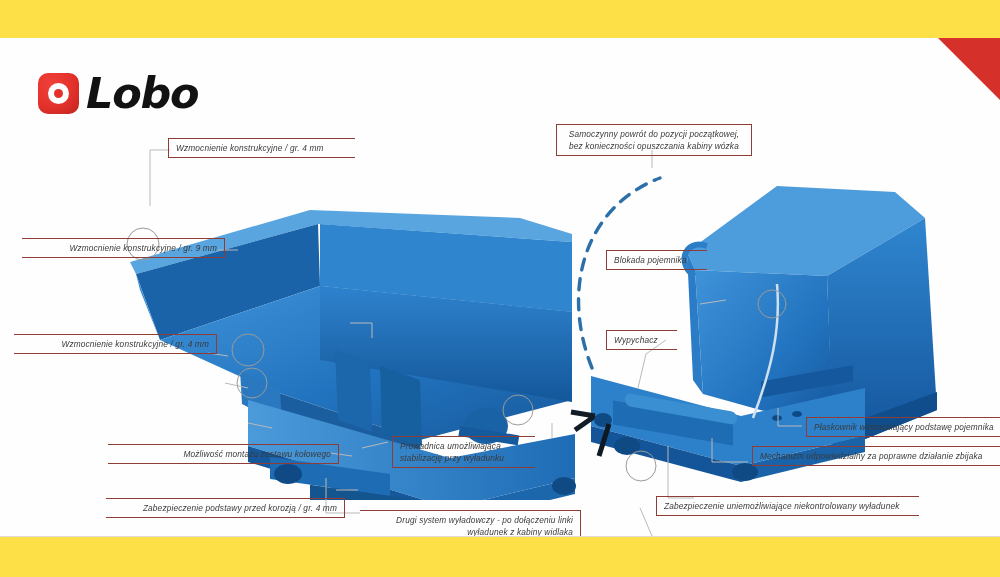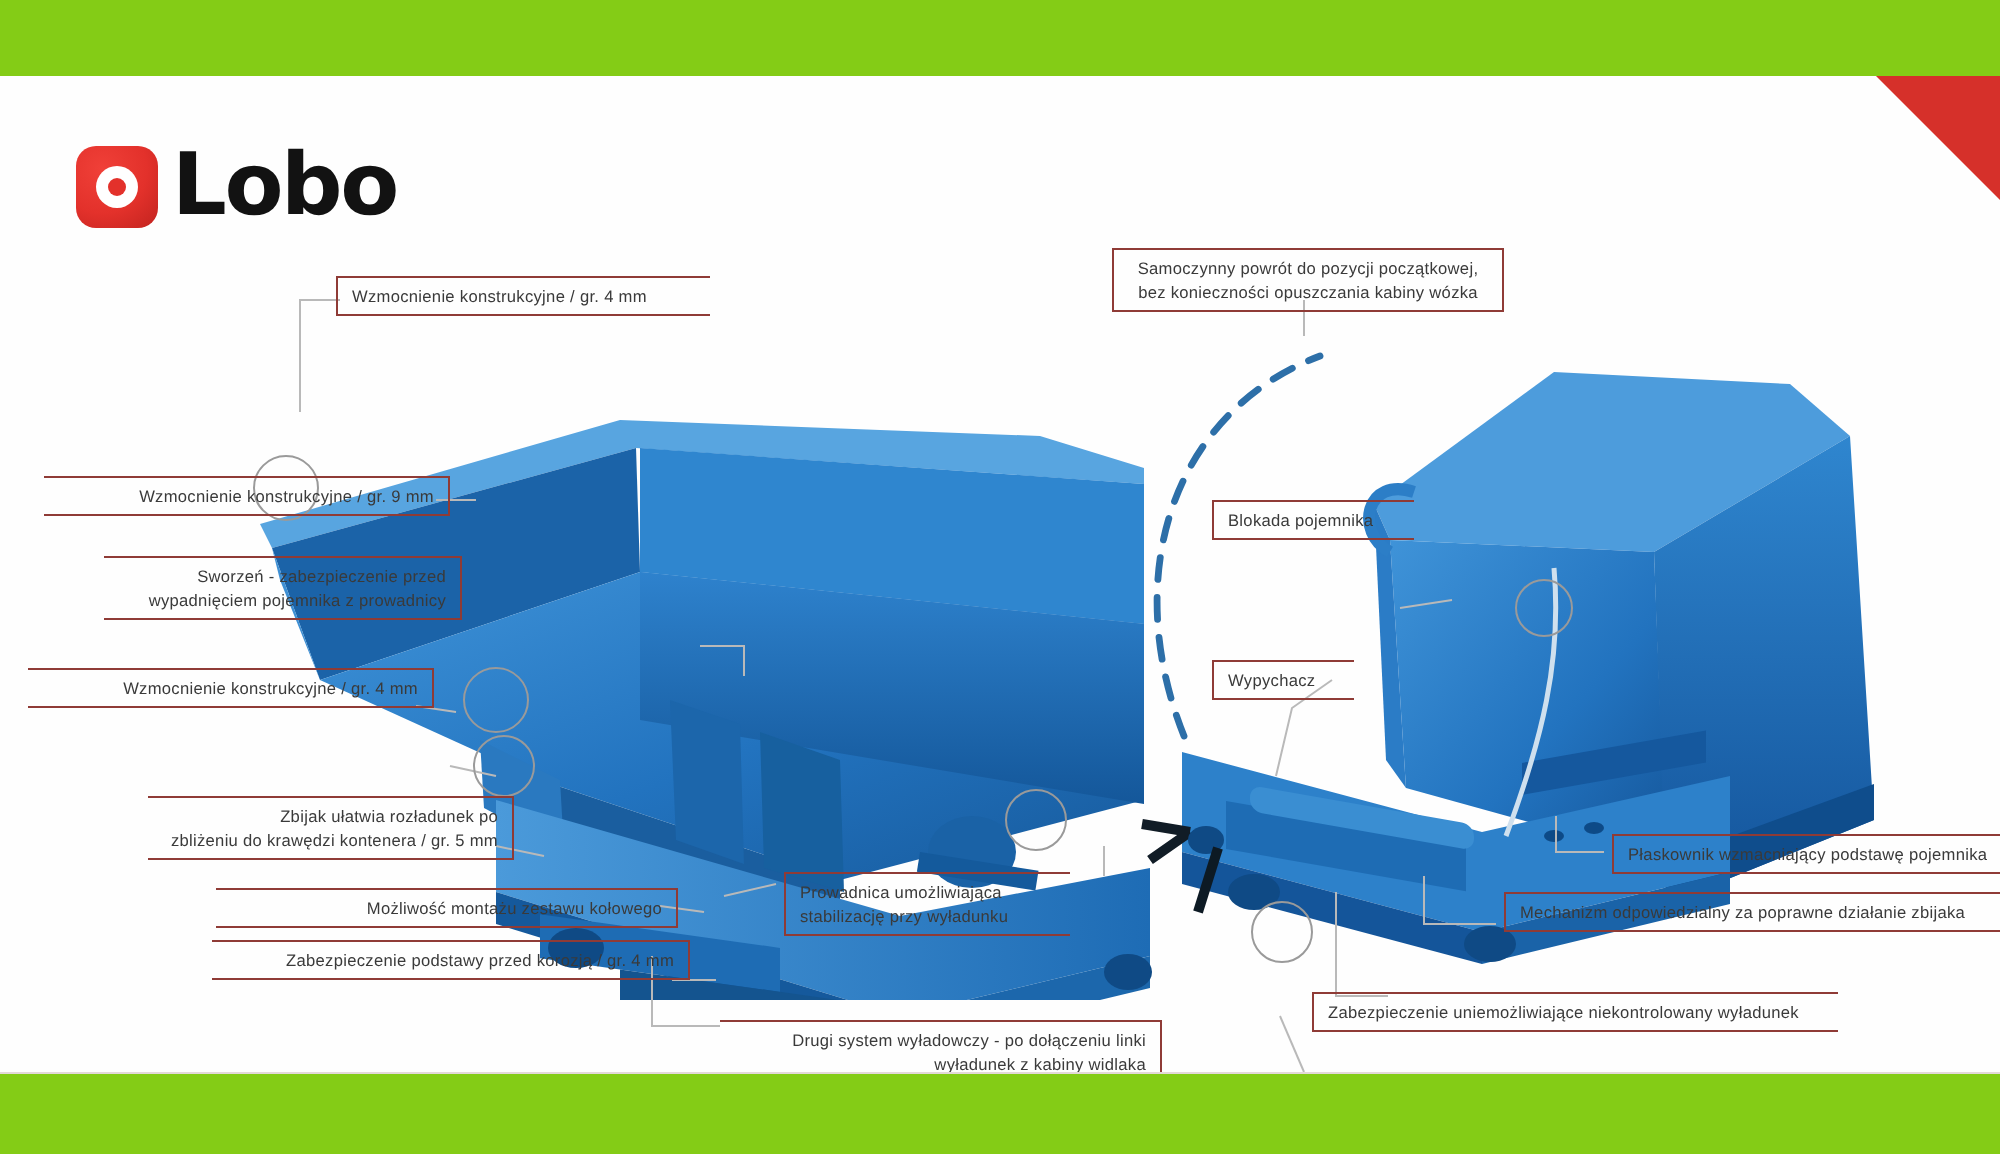--- a/index.html
+++ b/index.html
@@ -2,21 +2,21 @@
 <html lang="pl"><head>
 <meta charset="utf-8">
 <style>
   html,body{margin:0;padding:0;background:#ffffff;}
   body{
     width:1000px;height:577px;overflow:hidden;position:relative;
     font-family:"Liberation Sans","DejaVu Sans",sans-serif;
   }
   #slide{
     position:absolute;left:0;top:0;width:1000px;height:577px;
-    background:#84cc16;overflow:hidden;
+    background:#fde047;overflow:hidden;font-style:italic;
   }
   
   #canvas{
     position:absolute;left:0;top:38px;width:1000px;height:498px;
     background:#fefefe;overflow:hidden;
   }
   #baseline{
     position:absolute;left:0;top:536px;width:1000px;height:1px;
     background:#e3d9d7;
   }
@@ -249,32 +249,28 @@
         <circle cx="518" cy="372" r="15"></circle>
         <circle cx="641" cy="428" r="15"></circle>
         <circle cx="772" cy="266" r="14"></circle>
       </g>
     </svg>
 
     <div class="label lbr" style="left:168px;top:100px;width:172px;">Wzmocnienie konstrukcyjne / gr. 4 mm</div>
 
     <div class="label rbr" style="left:22px;top:200px;width:188px;">Wzmocnienie konstrukcyjne  / gr. 9 mm</div>
 
-    <div class="label rbr" style="left:52px;top:240px;width:164px;">Sworzeń - zabezpieczenie przed
-wypadnięciem pojemnika z prowadnicy</div>
 
     <div class="label rbr" style="left:14px;top:296px;width:188px;">Wzmocnienie konstrukcyjne  / gr. 4 mm</div>
 
 
-    <div class="label rbr" style="left:74px;top:360px;width:168px;">Zbijak ułatwia rozładunek po
-zbliżeniu do krawędzi kontenera / gr. 5 mm</div>
 
     <div class="label rbr" style="left:108px;top:406px;width:216px;">Możliwość montażu zestawu kołowego</div>
 
-    <div class="label rbr" style="left:106px;top:432px;width:224px;">Zabezpieczenie podstawy przed korozją / gr. 4 mm</div>
+    <div class="label rbr" style="left:106px;top:460px;width:224px;">Zabezpieczenie podstawy przed korozją / gr. 4 mm</div>
 
     <div class="label lbr" style="left:392px;top:398px;width:128px;">Prowadnica umożliwiająca
 stabilizację przy wyładunku</div>
 
     <div class="label rbr" style="left:360px;top:472px;width:206px;">Drugi system wyładowczy - po dołączeniu linki
 wyładunek z kabiny widlaka</div>
 
     <div class="label box" style="left:556px;top:86px;width:180px;">Samoczynny powrót do pozycji  początkowej,
 bez konieczności opuszczania kabiny wózka</div>
 

